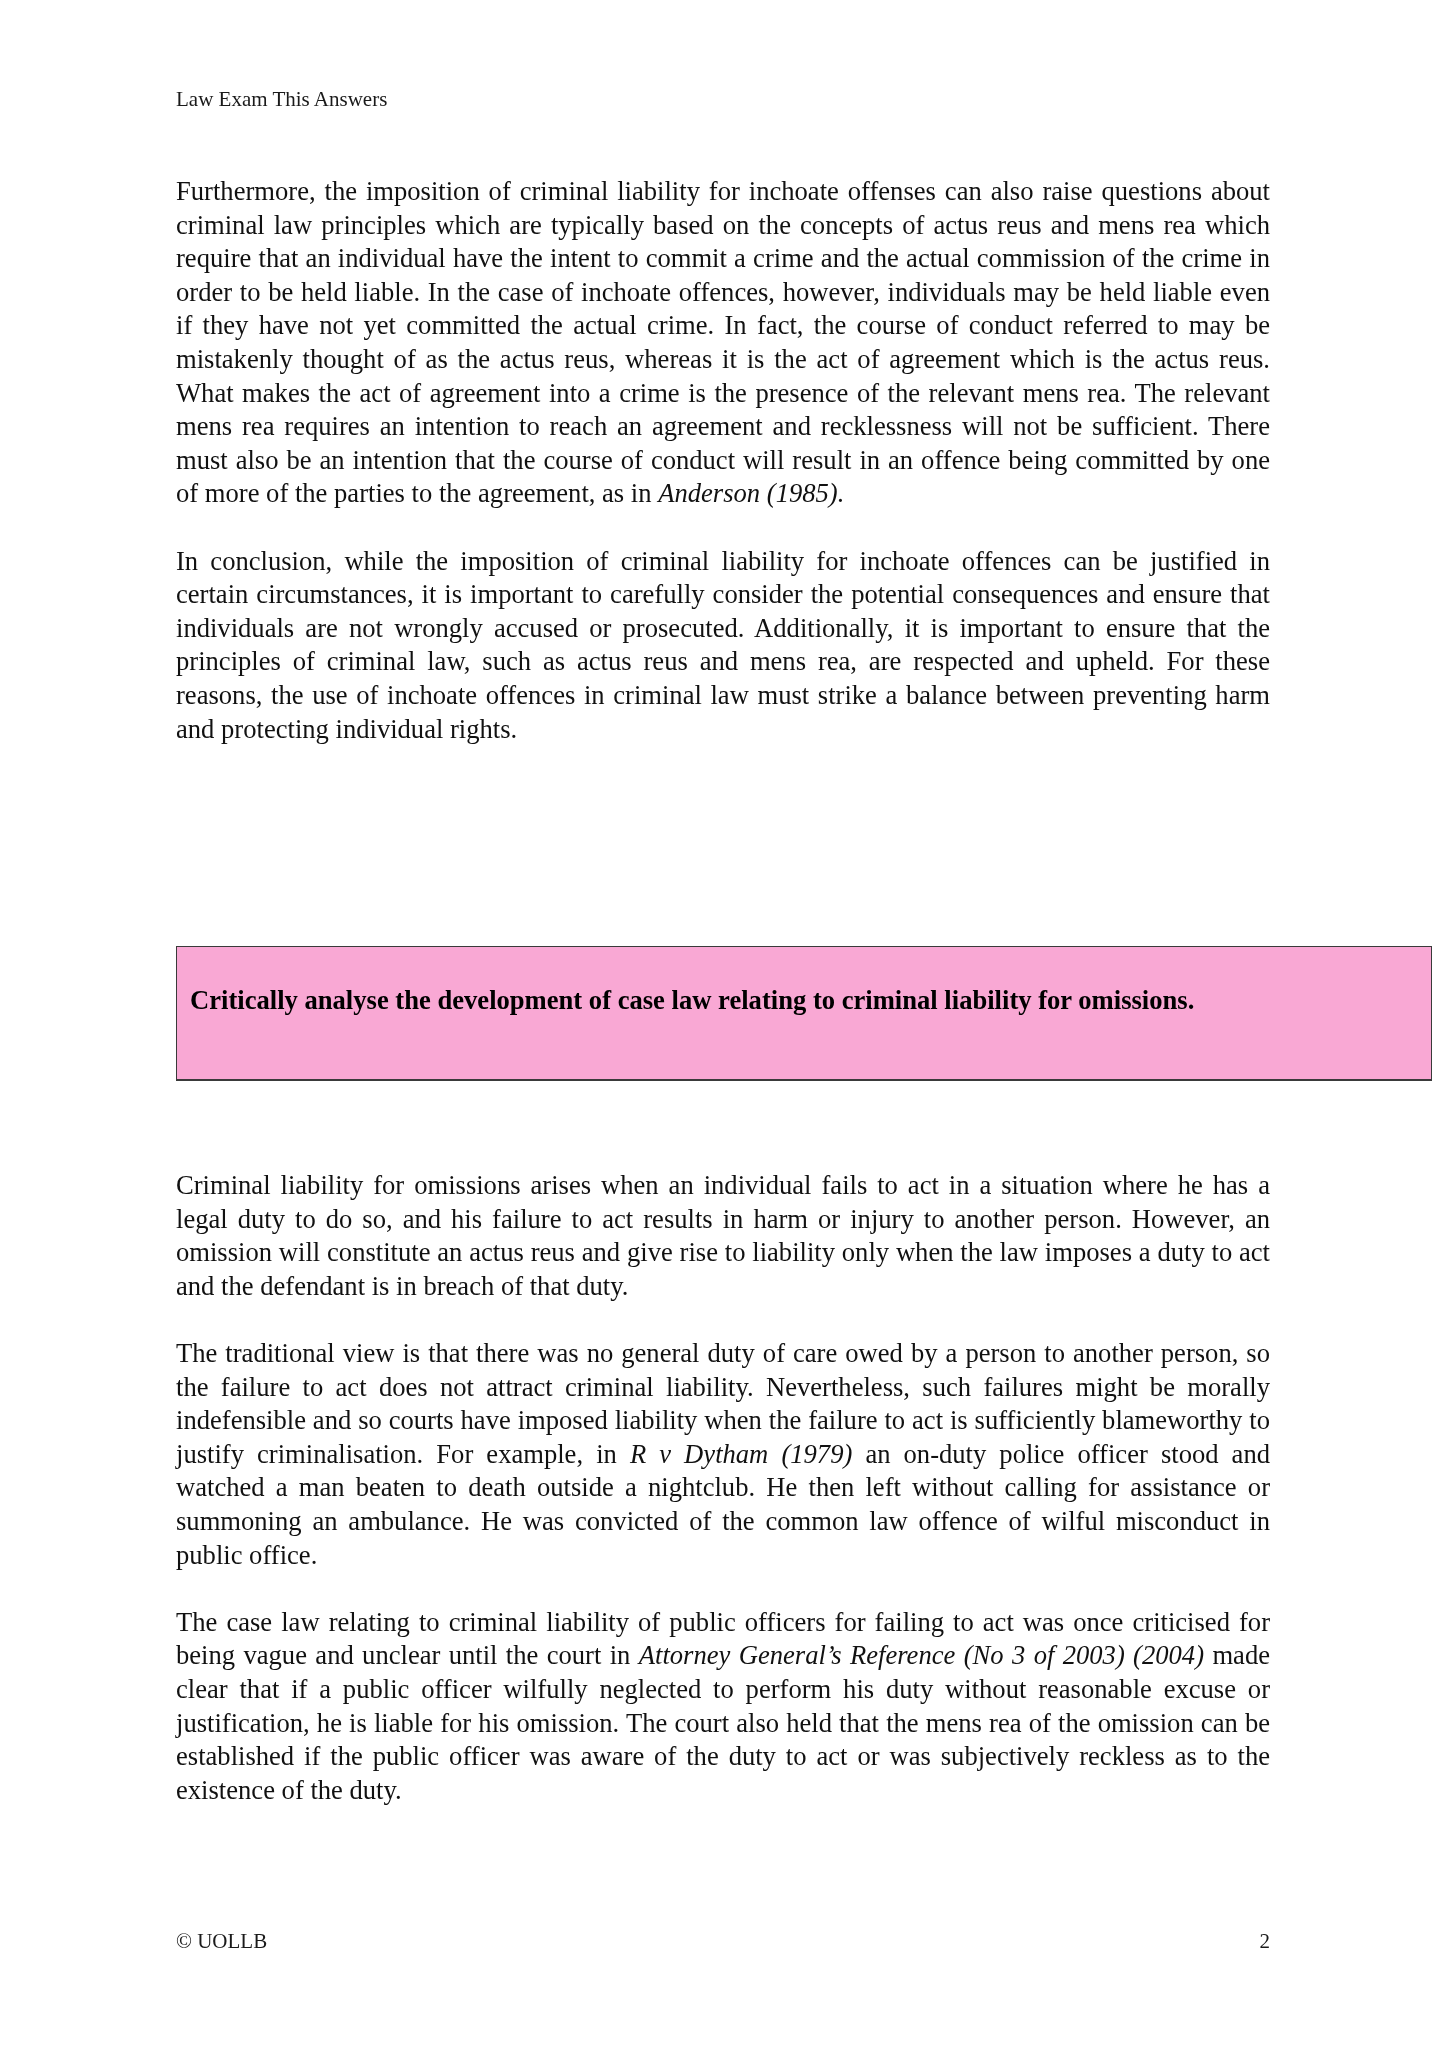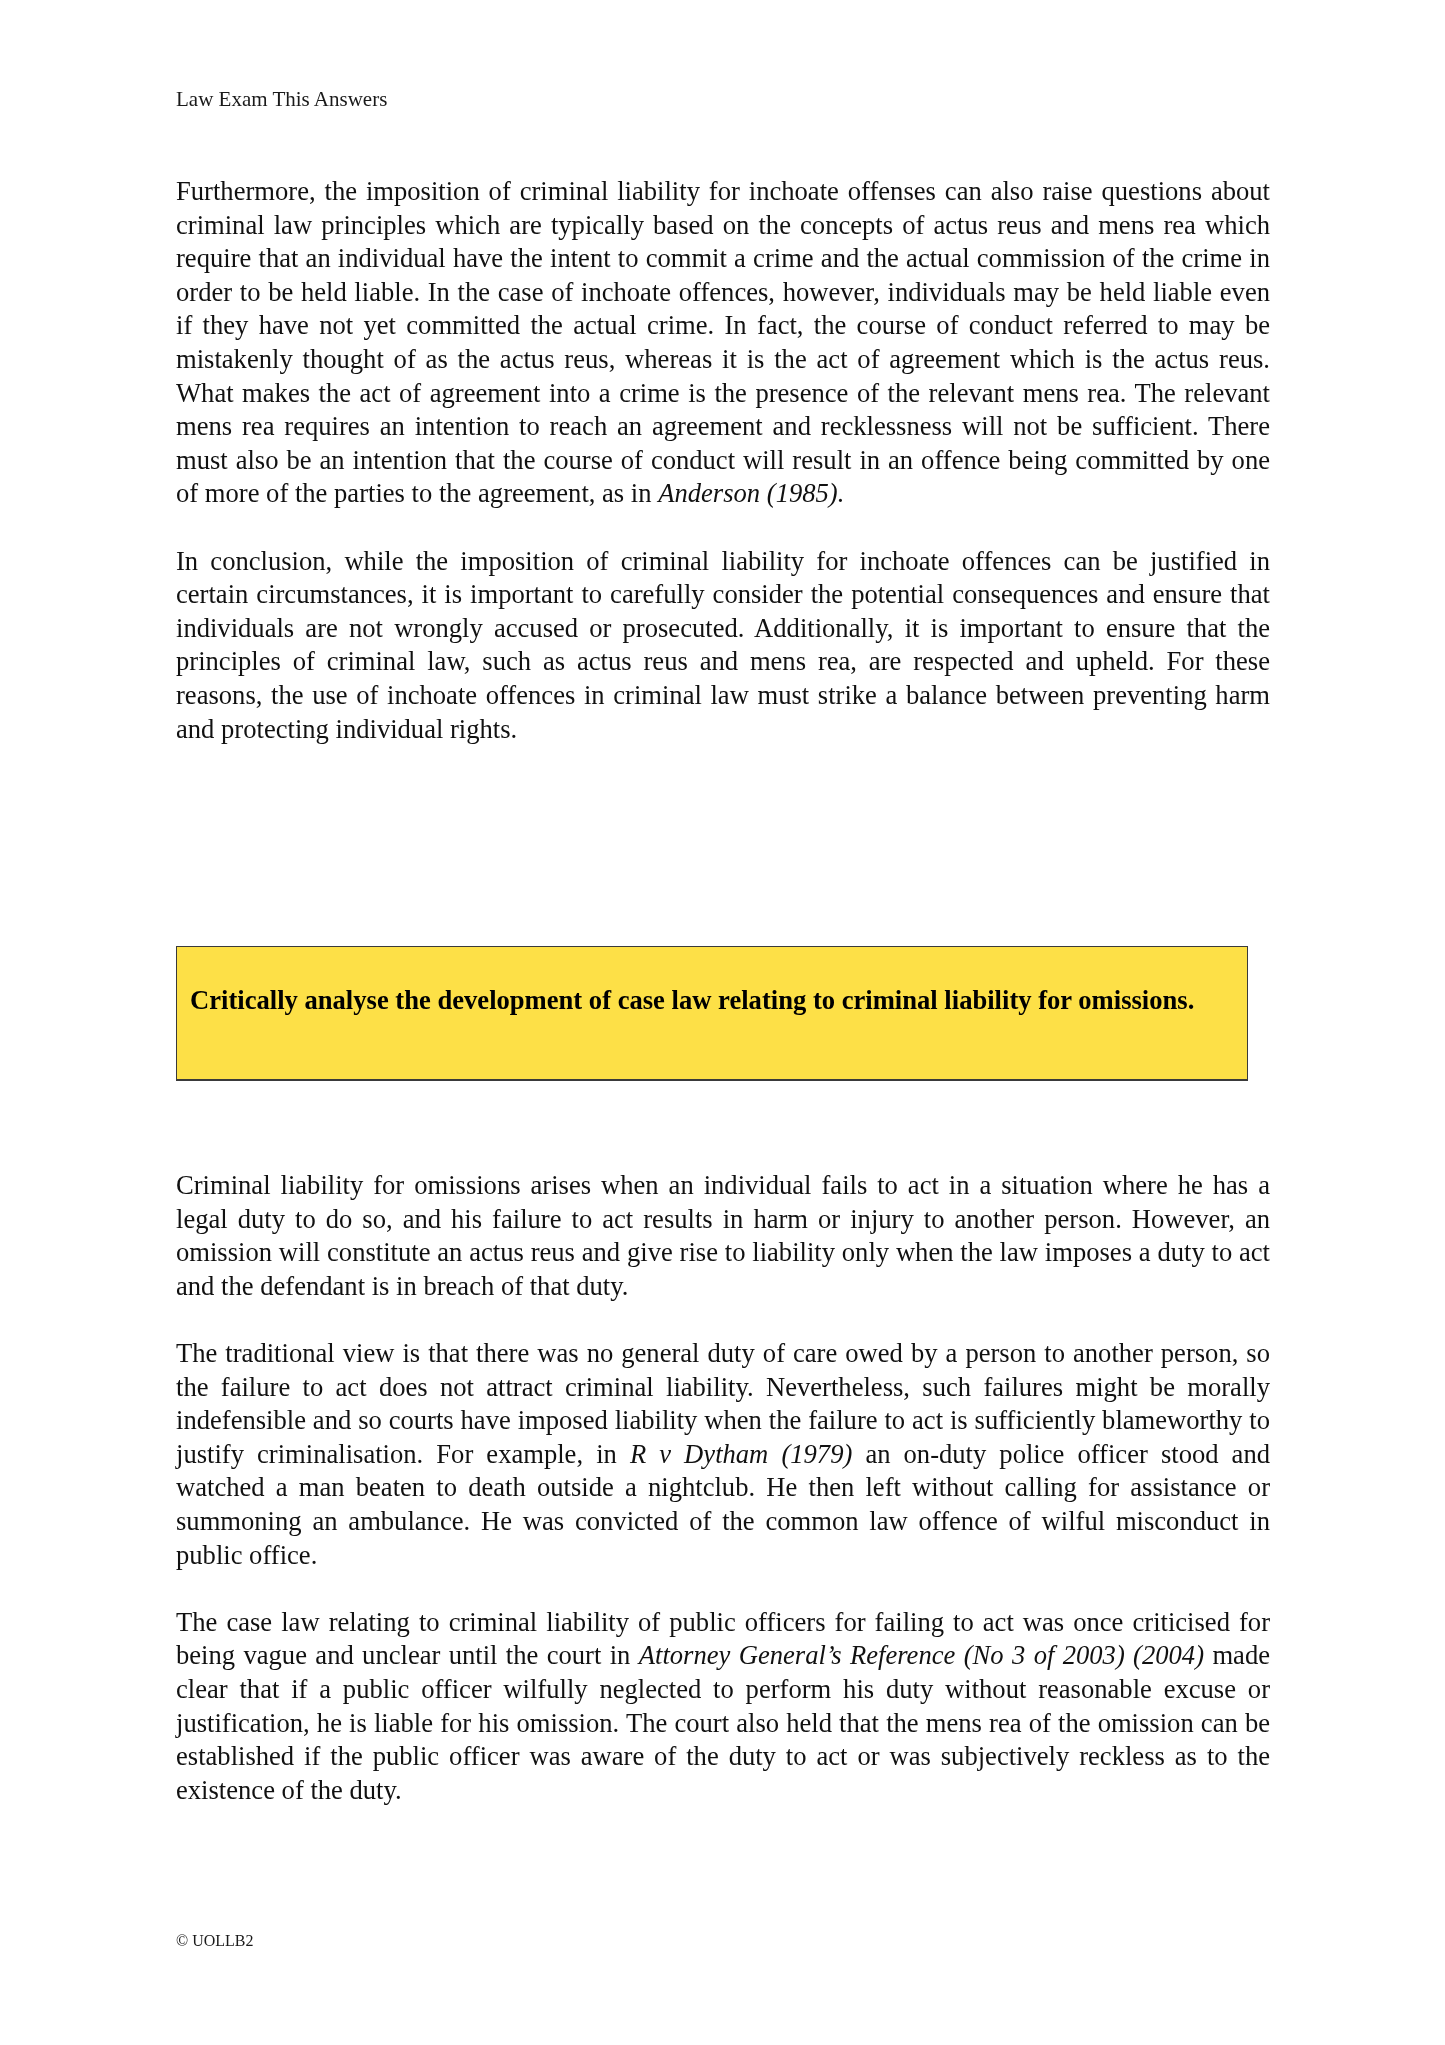--- a/index.html
+++ b/index.html
@@ -34,24 +34,24 @@
     font-size: 26.6px;
     line-height: 33.6px;
     text-align: justify;
     text-align-last: left;
   }
   .para i { font-style: italic; }
   .question-box {
     position: absolute;
     left: 176px;
     top: 946px;
-    width: 1072px;
+    width: 1256px;
     height: 135px;
     box-sizing: border-box;
-    background: #fde047;
+    background: #f9a8d4;
     border: 1.5px solid #3a3a3a;
     border-bottom-width: 2px;
     padding: 37px 13px 0 13px;
   }
   .question-text {
     margin: 0;
     font-size: 26.6px;
     line-height: 33.6px;
     font-weight: bold;
     text-align: justify;
@@ -62,23 +62,24 @@
     position: absolute;
     left: 176px;
     top: 1169px;
     width: 1094px;
   }
   .page-footer {
     position: absolute;
     left: 176px;
     top: 1928px;
     width: 1094px;
-    font-size: 16px;
+    font-size: 21px;
     line-height: 26px;
     display: flex;
+    justify-content: space-between;
     color: #1a1a1a;
   }
 </style>
 </head>
 <body>
 
 <div class="page-header">Law Exam This Answers</div>
 
 <div class="content">
   <p class="para"><span>Furthermore, the imposition of criminal liability for inchoate offenses can also raise questions about criminal law principles which are typically based on the concepts of actus reus and mens rea which require that an individual have the intent to commit a crime and the actual commission of the crime in order to be held liable. In the case of inchoate offences, however, individuals may be held liable even if they have not yet committed the actual crime. In fact, the course of conduct referred to may be mistakenly thought of as the actus reus, whereas it is the act of agreement which is the actus reus. What makes the act of agreement into a crime is the presence of the relevant mens rea. The relevant mens rea requires an intention to reach an agreement and recklessness will not be sufficient. There must also be an intention that the course of conduct will result in an offence being committed by one of more of the parties to the agreement, as in </span><i>Anderson (1985).</i><span></span></p>

